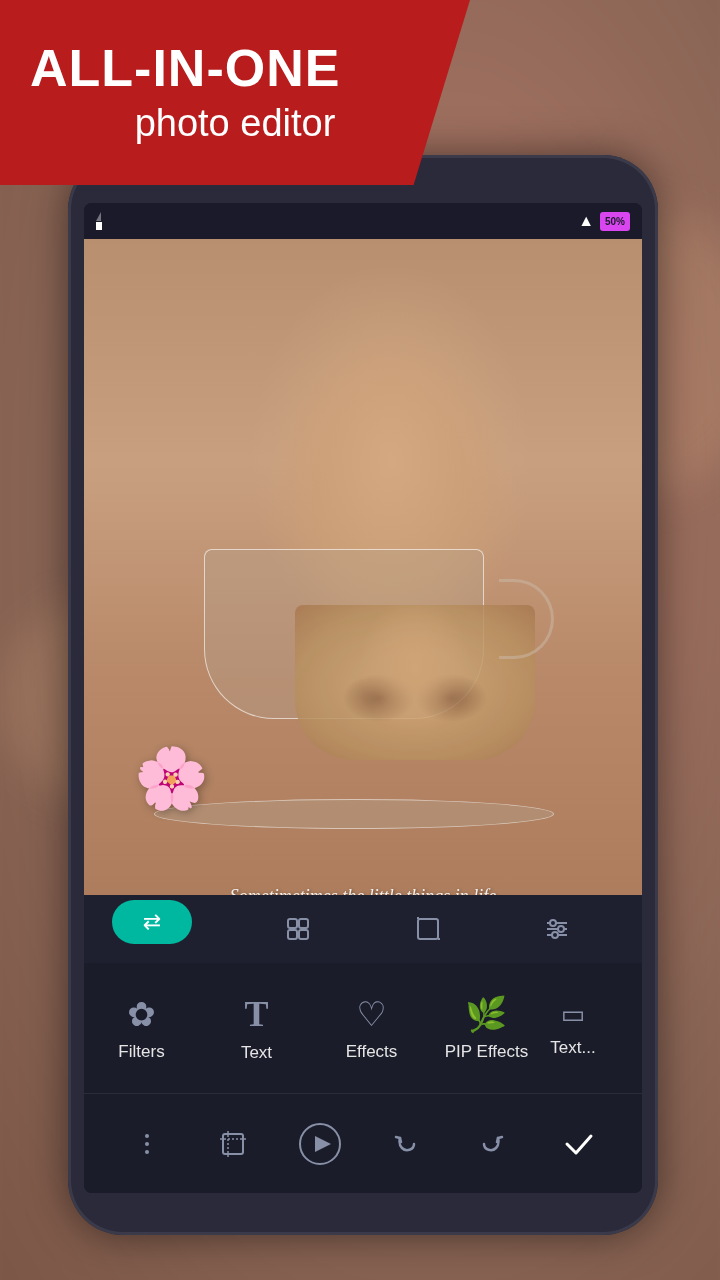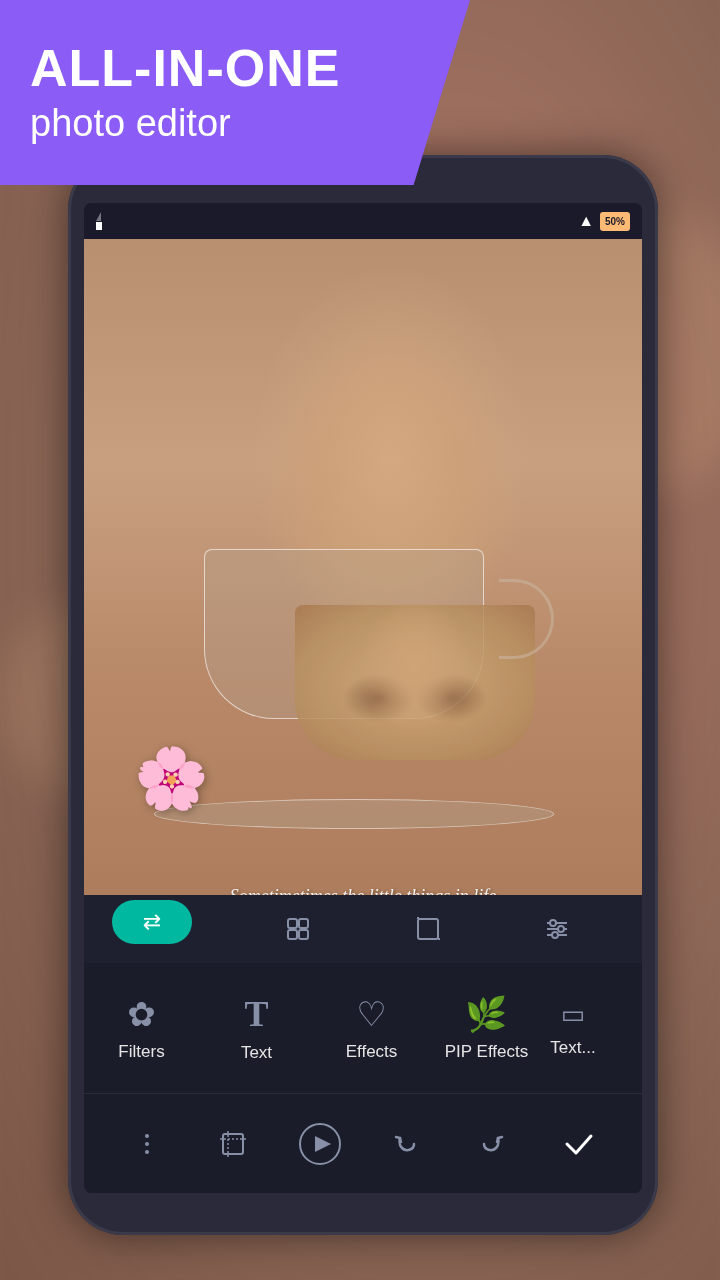--- a/index.html
+++ b/index.html
@@ -21,41 +21,42 @@
       filter: blur(8px);
       transform: scale(1.05);
     }
 
     
     .top-banner {
       position: absolute;
       top: 0; left: 0;
       width: 470px;
       height: 185px;
-      background: #8b5cf6;
+      background: #b91c1c;
       z-index: 10;
       display: flex;
       flex-direction: column;
       justify-content: center;
       padding: 20px 30px;
       clip-path: polygon(0 0, 100% 0, 88% 100%, 0 100%);
     }
 
     .banner-title {
       color: white;
       font-size: 52px;
       font-weight: 900;
       line-height: 1.1;
       letter-spacing: 1px;
     }
 
     .banner-subtitle {
       color: white;
       font-size: 38px;
       font-weight: 400;
+      text-align: center;
       margin-top: 4px;
     }
 
     
     .phone-frame {
       position: absolute;
       top: 155px;
       left: 68px;
       width: 590px;
       height: 1080px;
@@ -91,21 +92,21 @@
       padding: 0 12px;
     }
 
     .status-right {
       display: flex;
       align-items: center;
       gap: 6px;
     }
 
     .battery-box {
-      background: #fdba74;
+      background: #d946ef;
       color: #1a1a2a;
       font-size: 10px;
       font-weight: bold;
       padding: 4px 5px;
       border-radius: 3px;
       display: flex;
       align-items: center;
     }
 
     

